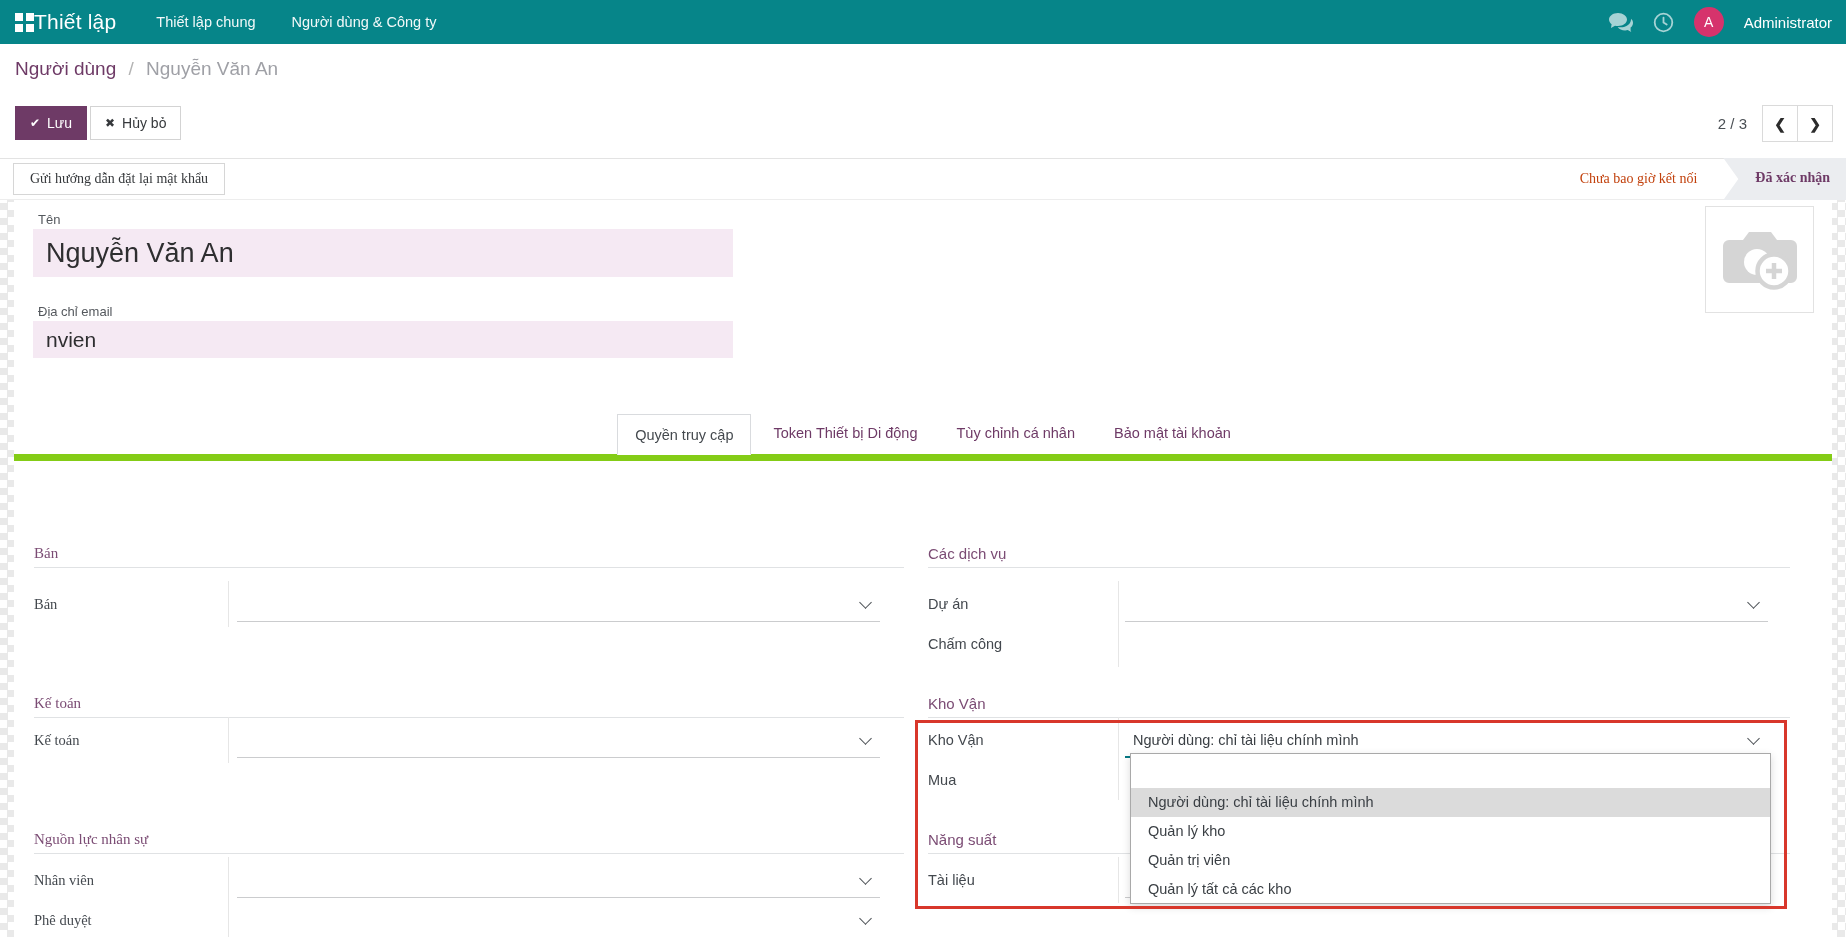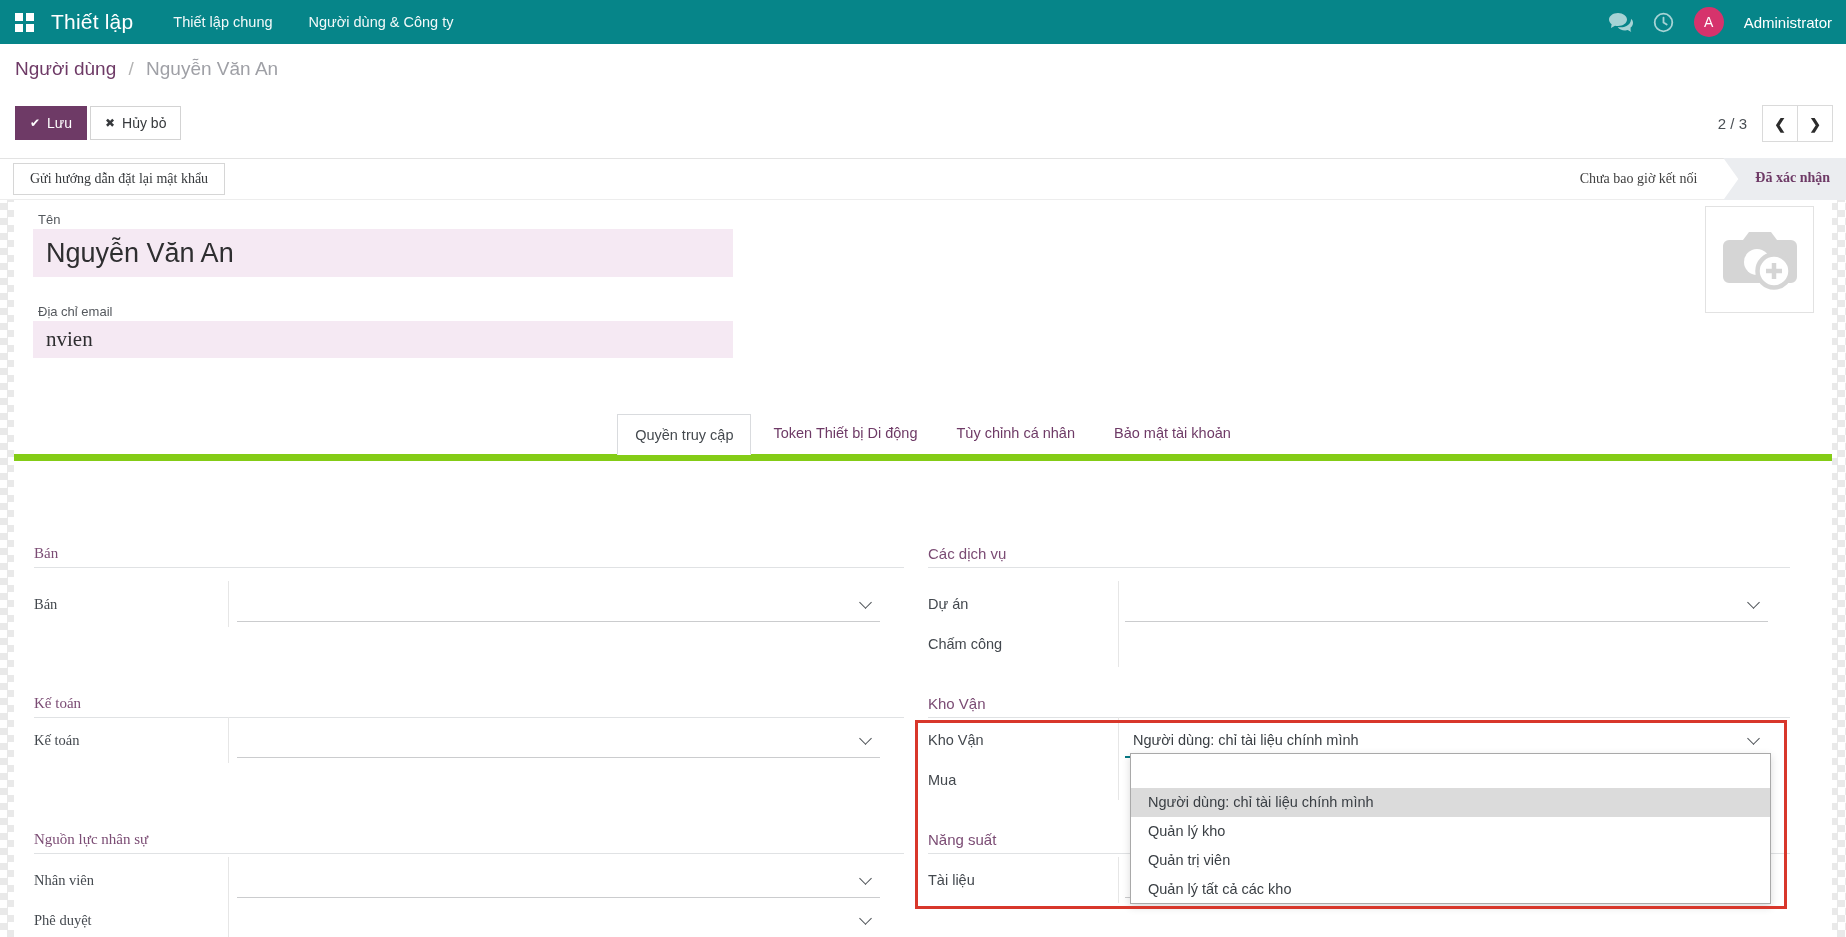--- a/index.html
+++ b/index.html
@@ -8,21 +8,21 @@
   .page { position:relative; width:1846px; height:937px;
     background:#fff;
     background-image:conic-gradient(#e9e9e9 25%, #fff 0 50%, #e9e9e9 0 75%, #fff 0);
     background-size:15px 15px; }
 
   
   .navbar { position:absolute; left:0; top:0; width:1846px; height:44px;
     background:#068589; display:flex; align-items:center; color:#fff; z-index:30; }
   .apps-icon { margin-left:15px; display:grid; grid-template-columns:8px 8px; grid-gap:3px; cursor:pointer; }
   .apps-icon span { width:8px; height:8px; background:#fff; display:block; }
-  .app-name { font-size:21px; margin-left:17px; letter-spacing:.2px; cursor:pointer;text-align:center; }
+  .app-name { font-size:21px; letter-spacing:.2px; cursor:pointer;text-align:center; }
   .nav-menu { display:flex; margin-left:40px; gap:36px; font-size:14.5px; }
   .nav-menu .nav-item { cursor:pointer; opacity:.95; }
   .nav-right { margin-left:auto; display:flex; align-items:center; gap:20px; margin-right:14px; }
   .nav-ico { opacity:.8; cursor:pointer; display:flex; align-items:center; }
   .avatar { width:30px; height:30px; border-radius:50%; background:#d6336c; color:#fff;
     display:flex; align-items:center; justify-content:center; font-size:14px; cursor:pointer; }
   .user-name { font-size:15px; cursor:pointer; }
 
   
   .control-panel { position:absolute; left:0; top:44px; width:1846px; height:114px; background:#fff; z-index:25; }
@@ -42,32 +42,32 @@
     align-items:center; justify-content:center; font-size:14px; font-weight:bold; color:#2c2c2c; cursor:pointer; }
   .pbtn + .pbtn { margin-left:-1px; }
 
   
   .statusbar { position:absolute; left:0; top:158px; width:1846px; height:42px; background:#fff;
     border-top:1px solid #e3e3e3; border-bottom:1px solid #ededed;
     display:flex; align-items:center; z-index:25;font-family:Liberation Serif, serif; }
   .reset-btn { margin-left:13px; height:32px; padding:0 16px; border:1px solid #d6d6d6; background:#fff;
     font-size:14px; color:#35383b; display:flex; align-items:center; cursor:pointer; }
   .sb-spacer { flex:1; }
-  .state-muted { color:#404040; font-size:14px; margin-right:26px; cursor:pointer; }
+  .state-muted { color:#c2410c; font-size:14px; margin-right:26px; cursor:pointer; }
   .state-active { height:42px; line-height:40px; background:#ebedf0; color:#6e3a66; font-weight:bold;
     font-size:14px; padding:0 16px 0 32px; cursor:pointer;
     clip-path:polygon(0 0, 100% 0, 100% 100%, 0 100%, 15px 50%); }
 
   
   .sheet { position:absolute; left:14px; top:200px; width:1818px; height:737px; background:#fff; z-index:10; }
   .f-label { position:absolute; font-size:13px; color:#54585d; }
   .hl-input { position:absolute; background:#f5e9f3; color:#2e2e30; display:flex; align-items:center;
     padding-left:13px; cursor:text; }
   .name-input { left:19px; top:29px; width:700px; height:48px; font-size:27px; }
-  .email-input { left:19px; top:121px; width:700px; height:37px; font-size:21px;font-family:Liberation Serif, serif; }
+  .email-input { left:19px; top:121px; width:700px; height:37px; font-size:21px; }
   .avatar-upload { position:absolute; left:1691px; top:6px; width:109px; height:107px;
     border:1px solid #e2e2e2; display:flex; align-items:center; justify-content:center; cursor:pointer; }
 
   
   .tabs { position:absolute; left:0; top:219px; width:1818px; height:42px; border-bottom:7px solid #84cc16;
     display:flex; align-items:flex-end; padding-left:19px;justify-content:center; }
   .tab { height:41px; line-height:40px; padding:0 17px; font-size:14.5px; cursor:pointer; white-space:nowrap; }
   .tab.active { background:#fff; color:#44494e; border:1px solid #d9dbde; border-bottom:1px solid #fff; margin-bottom:-1px; }
   .tab.inactive { color:#6e3a66; margin-left:5px; }
 

